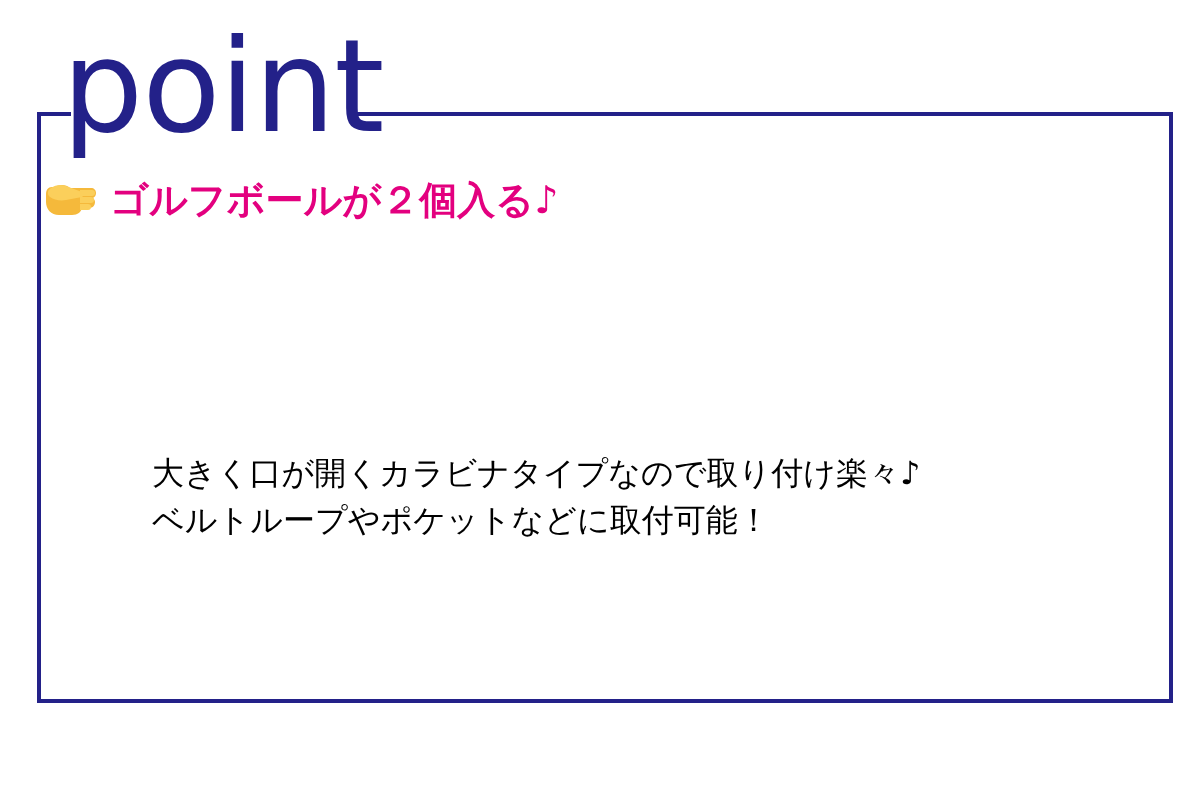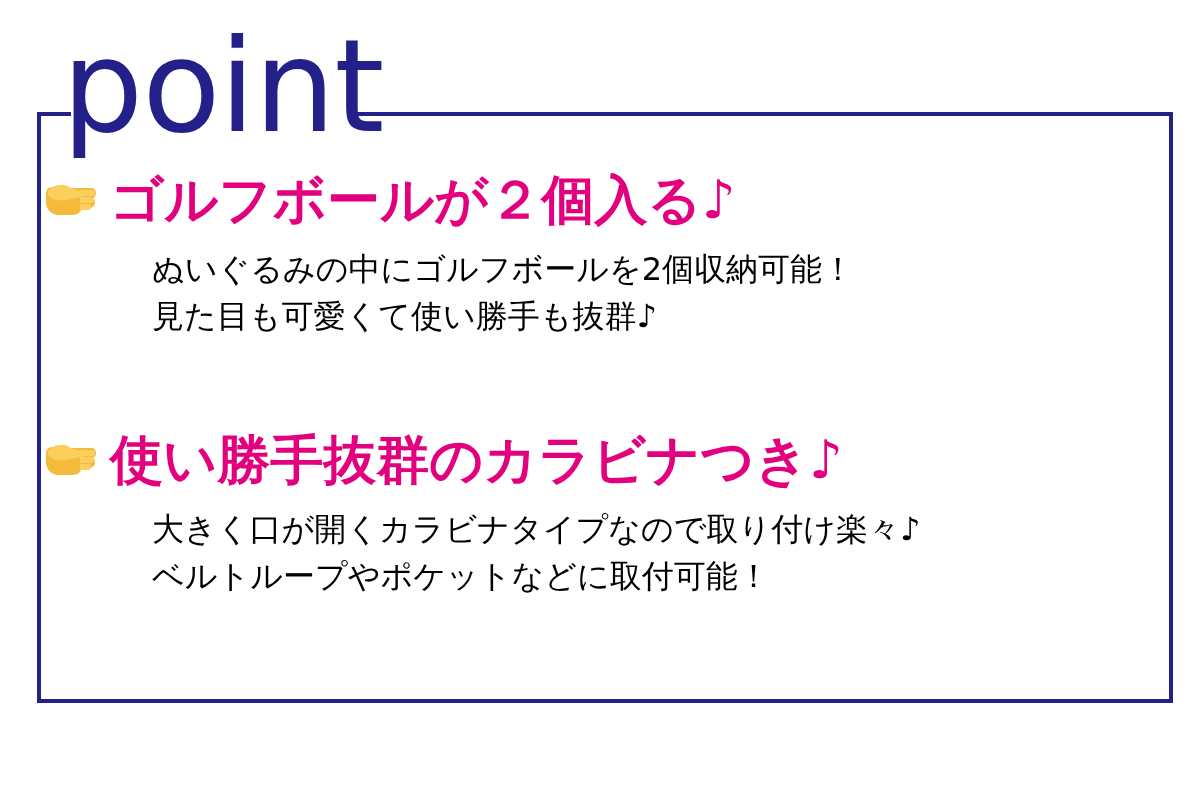--- a/index.html
+++ b/index.html
@@ -95,21 +95,21 @@
   .point-icon {
     display: inline-block;
     font-size: 46px;
     line-height: 52px;
     width: 64px;
     flex: 0 0 64px;
     color: #F5B93B;
     font-family: "DejaVu Sans", sans-serif;
   }
   .heading-text {
-    font-size: 53px;
+    font-size: 38px;
     line-height: 56px;
     font-weight: bold;
     color: #E3007F;
     letter-spacing: 0px;
     font-family: "DejaVu Sans", "Liberation Sans", sans-serif;
   }
 
   .body-block {
     margin-top: 18px;
     margin-left: 106px;
@@ -141,38 +141,22 @@
         <svg width="52" height="38" viewBox="0 0 52 38" xmlns="http://www.w3.org/2000/svg" aria-hidden="true">
           <path d="M6 9 C2 9 0 12 0 16 L0 24 C0 31 5 37 13 37 L26 37 C32 37 35 34 36 30 L43 30 C47 30 49 27 49 24 C49 22 48 21 47 20 C49 19 50 17 50 15 C50 12 48 10 45 10 L30 10 C28 10 26 10 24 10 C22 8 19 7 16 7 C13 7 10 8 8 9 Z" fill="#F5B93B"></path>
           <path d="M34 12 L46 12 C48 12 49 13 49 15 C49 17 48 18 46 18 L34 18 Z" fill="#FBCF5B"></path>
           <path d="M34 19 L45 19 C47 19 48 20 48 22 C48 24 47 25 45 25 L34 25 Z" fill="#FBCF5B"></path>
           <path d="M34 26 L42 26 C44 26 45 27 45 29 C45 31 44 32 42 32 L34 32 Z" fill="#FBCF5B"></path>
           <path d="M5 10 C9 7 15 6 20 8 L36 14 C38 15 38 18 36 19 L20 22 C14 23 8 22 4 19 C1 17 1 12 5 10 Z" fill="#FBCF5B"></path>
         </svg>
       </span>
       <span class="heading-text">ゴルフボールが２個入る♪</span>
     </div>
-    <div class="body-block">
-      <span class="body-line">ぬいぐるみの中にゴルフボールを2個収納可能！</span>
-      <span class="body-line">見た目も可愛くて使い勝手も抜群♪</span>
-    </div>
   </div>
 
   <div class="section section-2">
-    <div class="heading-row">
-      <span class="point-icon">
-        <svg width="52" height="38" viewBox="0 0 52 38" xmlns="http://www.w3.org/2000/svg" aria-hidden="true">
-          <path d="M6 9 C2 9 0 12 0 16 L0 24 C0 31 5 37 13 37 L26 37 C32 37 35 34 36 30 L43 30 C47 30 49 27 49 24 C49 22 48 21 47 20 C49 19 50 17 50 15 C50 12 48 10 45 10 L30 10 C28 10 26 10 24 10 C22 8 19 7 16 7 C13 7 10 8 8 9 Z" fill="#F5B93B"></path>
-          <path d="M34 12 L46 12 C48 12 49 13 49 15 C49 17 48 18 46 18 L34 18 Z" fill="#FBCF5B"></path>
-          <path d="M34 19 L45 19 C47 19 48 20 48 22 C48 24 47 25 45 25 L34 25 Z" fill="#FBCF5B"></path>
-          <path d="M34 26 L42 26 C44 26 45 27 45 29 C45 31 44 32 42 32 L34 32 Z" fill="#FBCF5B"></path>
-          <path d="M5 10 C9 7 15 6 20 8 L36 14 C38 15 38 18 36 19 L20 22 C14 23 8 22 4 19 C1 17 1 12 5 10 Z" fill="#FBCF5B"></path>
-        </svg>
-      </span>
-      <span class="heading-text">使い勝手抜群のカラビナつき♪</span>
-    </div>
     <div class="body-block">
       <span class="body-line">大きく口が開くカラビナタイプなので取り付け楽々♪</span>
       <span class="body-line">ベルトループやポケットなどに取付可能！</span>
     </div>
   </div>
 
 </div>
 
 </body></html>

